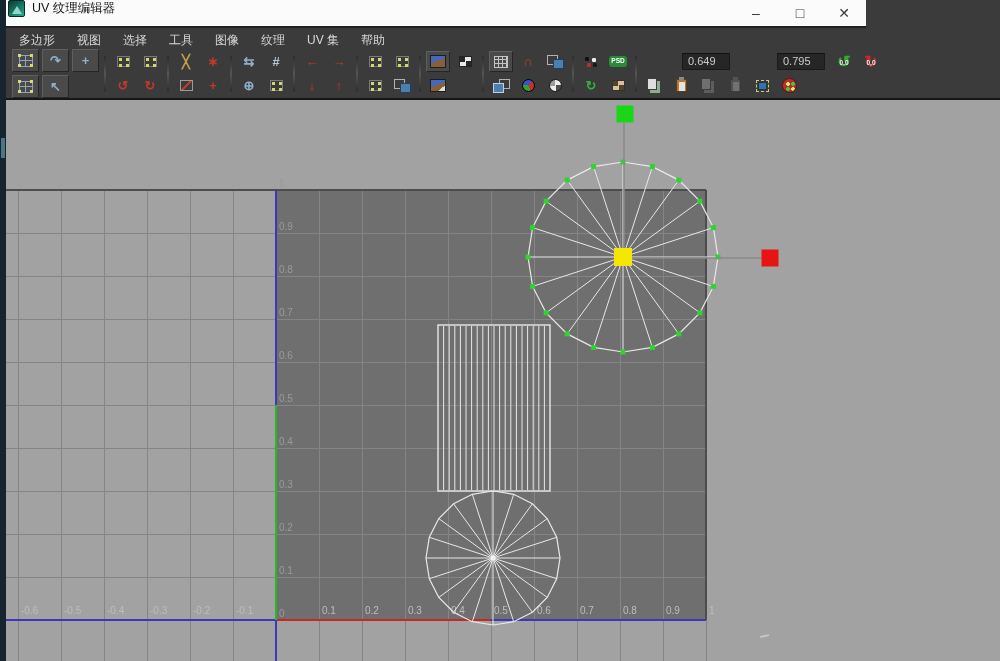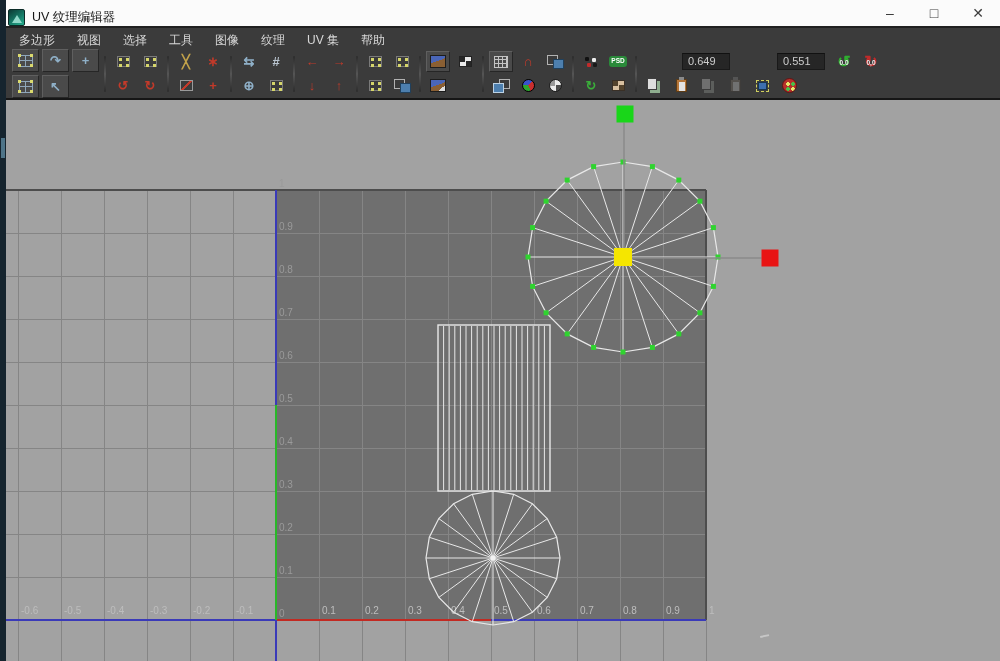--- a/index.html
+++ b/index.html
@@ -1,21 +1,21 @@
 <!DOCTYPE html>
 <html><head>
 <meta charset="utf-8">
 <style>
   html,body{margin:0;padding:0;background:#222;}
   *{box-sizing:border-box;}
   .window{position:relative;width:1000px;height:661px;background:#3b3b3b;overflow:hidden;
           font-family:"Liberation Sans","DejaVu Sans",sans-serif;}
   
-  .titlebar{position:absolute;left:0;top:0;width:1000px;height:28px;background:#fbfbfb;
-            border-bottom:2px solid #212121;display:flex;align-items:flex-end;}
+  .titlebar{position:absolute;left:0;top:0;width:866px;height:28px;background:#fbfbfb;
+            border-bottom:2px solid #212121;display:flex;align-items:flex-start;}
   .app-icon{width:17px;height:17px;margin-left:8px;border-radius:2px;
             background:linear-gradient(145deg,#0d3f38 5%,#157a66 55%,#27ae8f);
             border:1px solid #0a2a26;position:relative;}
   .app-icon::after{content:"";position:absolute;left:3px;top:5px;border-left:5px solid transparent;
             border-right:5px solid transparent;border-bottom:8px solid #8fd8c8;}
   .title{margin-left:7px;font-size:12.5px;color:#161616;}
   .win-controls{margin-left:auto;display:flex;align-items:center;height:100%;}
   .win-controls span{width:44px;text-align:center;font-size:14px;color:#3c3c3c;cursor:default;line-height:26px;}
   
   .menubar{position:absolute;left:0;top:30px;width:1000px;height:21px;background:#3b3b3b;
@@ -295,21 +295,21 @@
           </button>
           <button class="tb-btn">
             <span class="ic ic-checker2"></span>
           </button>
         </div>
       </div>
       <div class="tb-sep"></div>
       <div class="tb-group">
         <div class="tb-row">
           <div class="tb-field">0.649</div>
-          <div class="tb-field">0.551</div>
+          <div class="tb-field">0.795</div>
           <button class="tb-rot" style="background: none; border: none;">
             <span class="rg" style="color: rgb(47, 174, 47);">↺</span>
             <span class="badge">0.0</span>
           </button>
           <button class="tb-rot" style="background: none; border: none;">
             <span class="rg" style="color: rgb(194, 42, 42);">↻</span>
             <span class="badge">0,0</span>
           </button>
         </div>
         <div class="tb-row">

